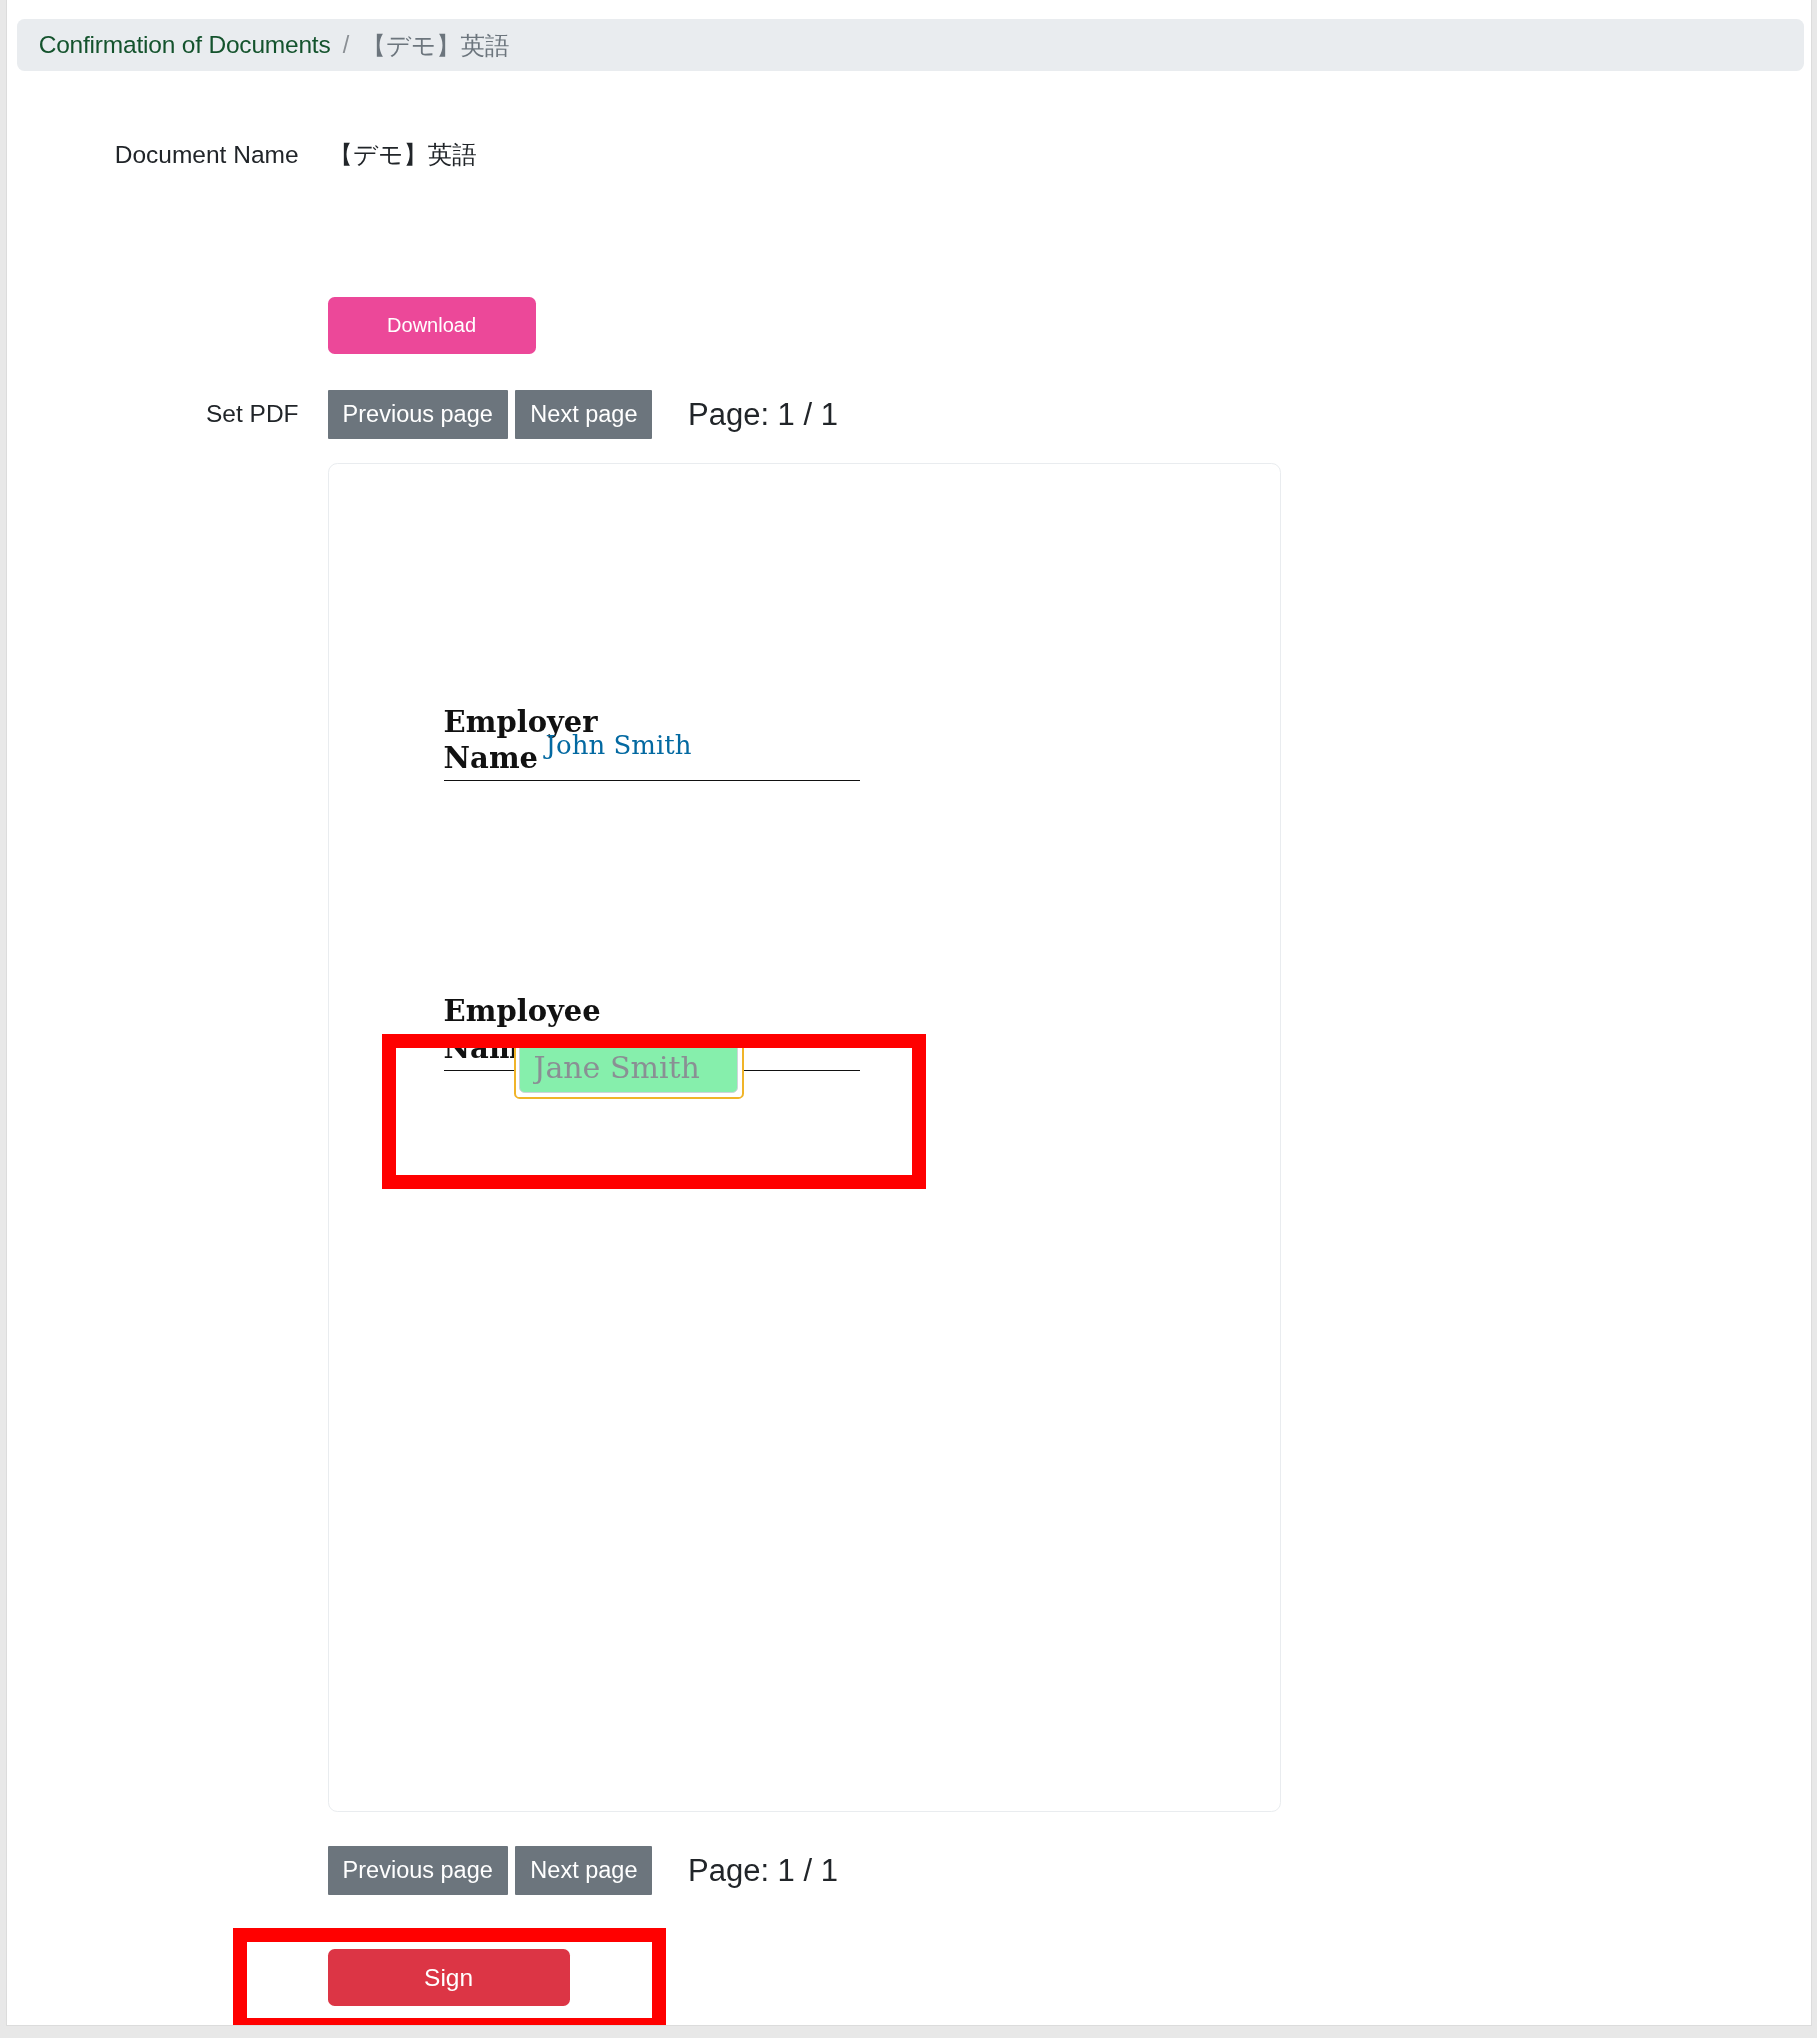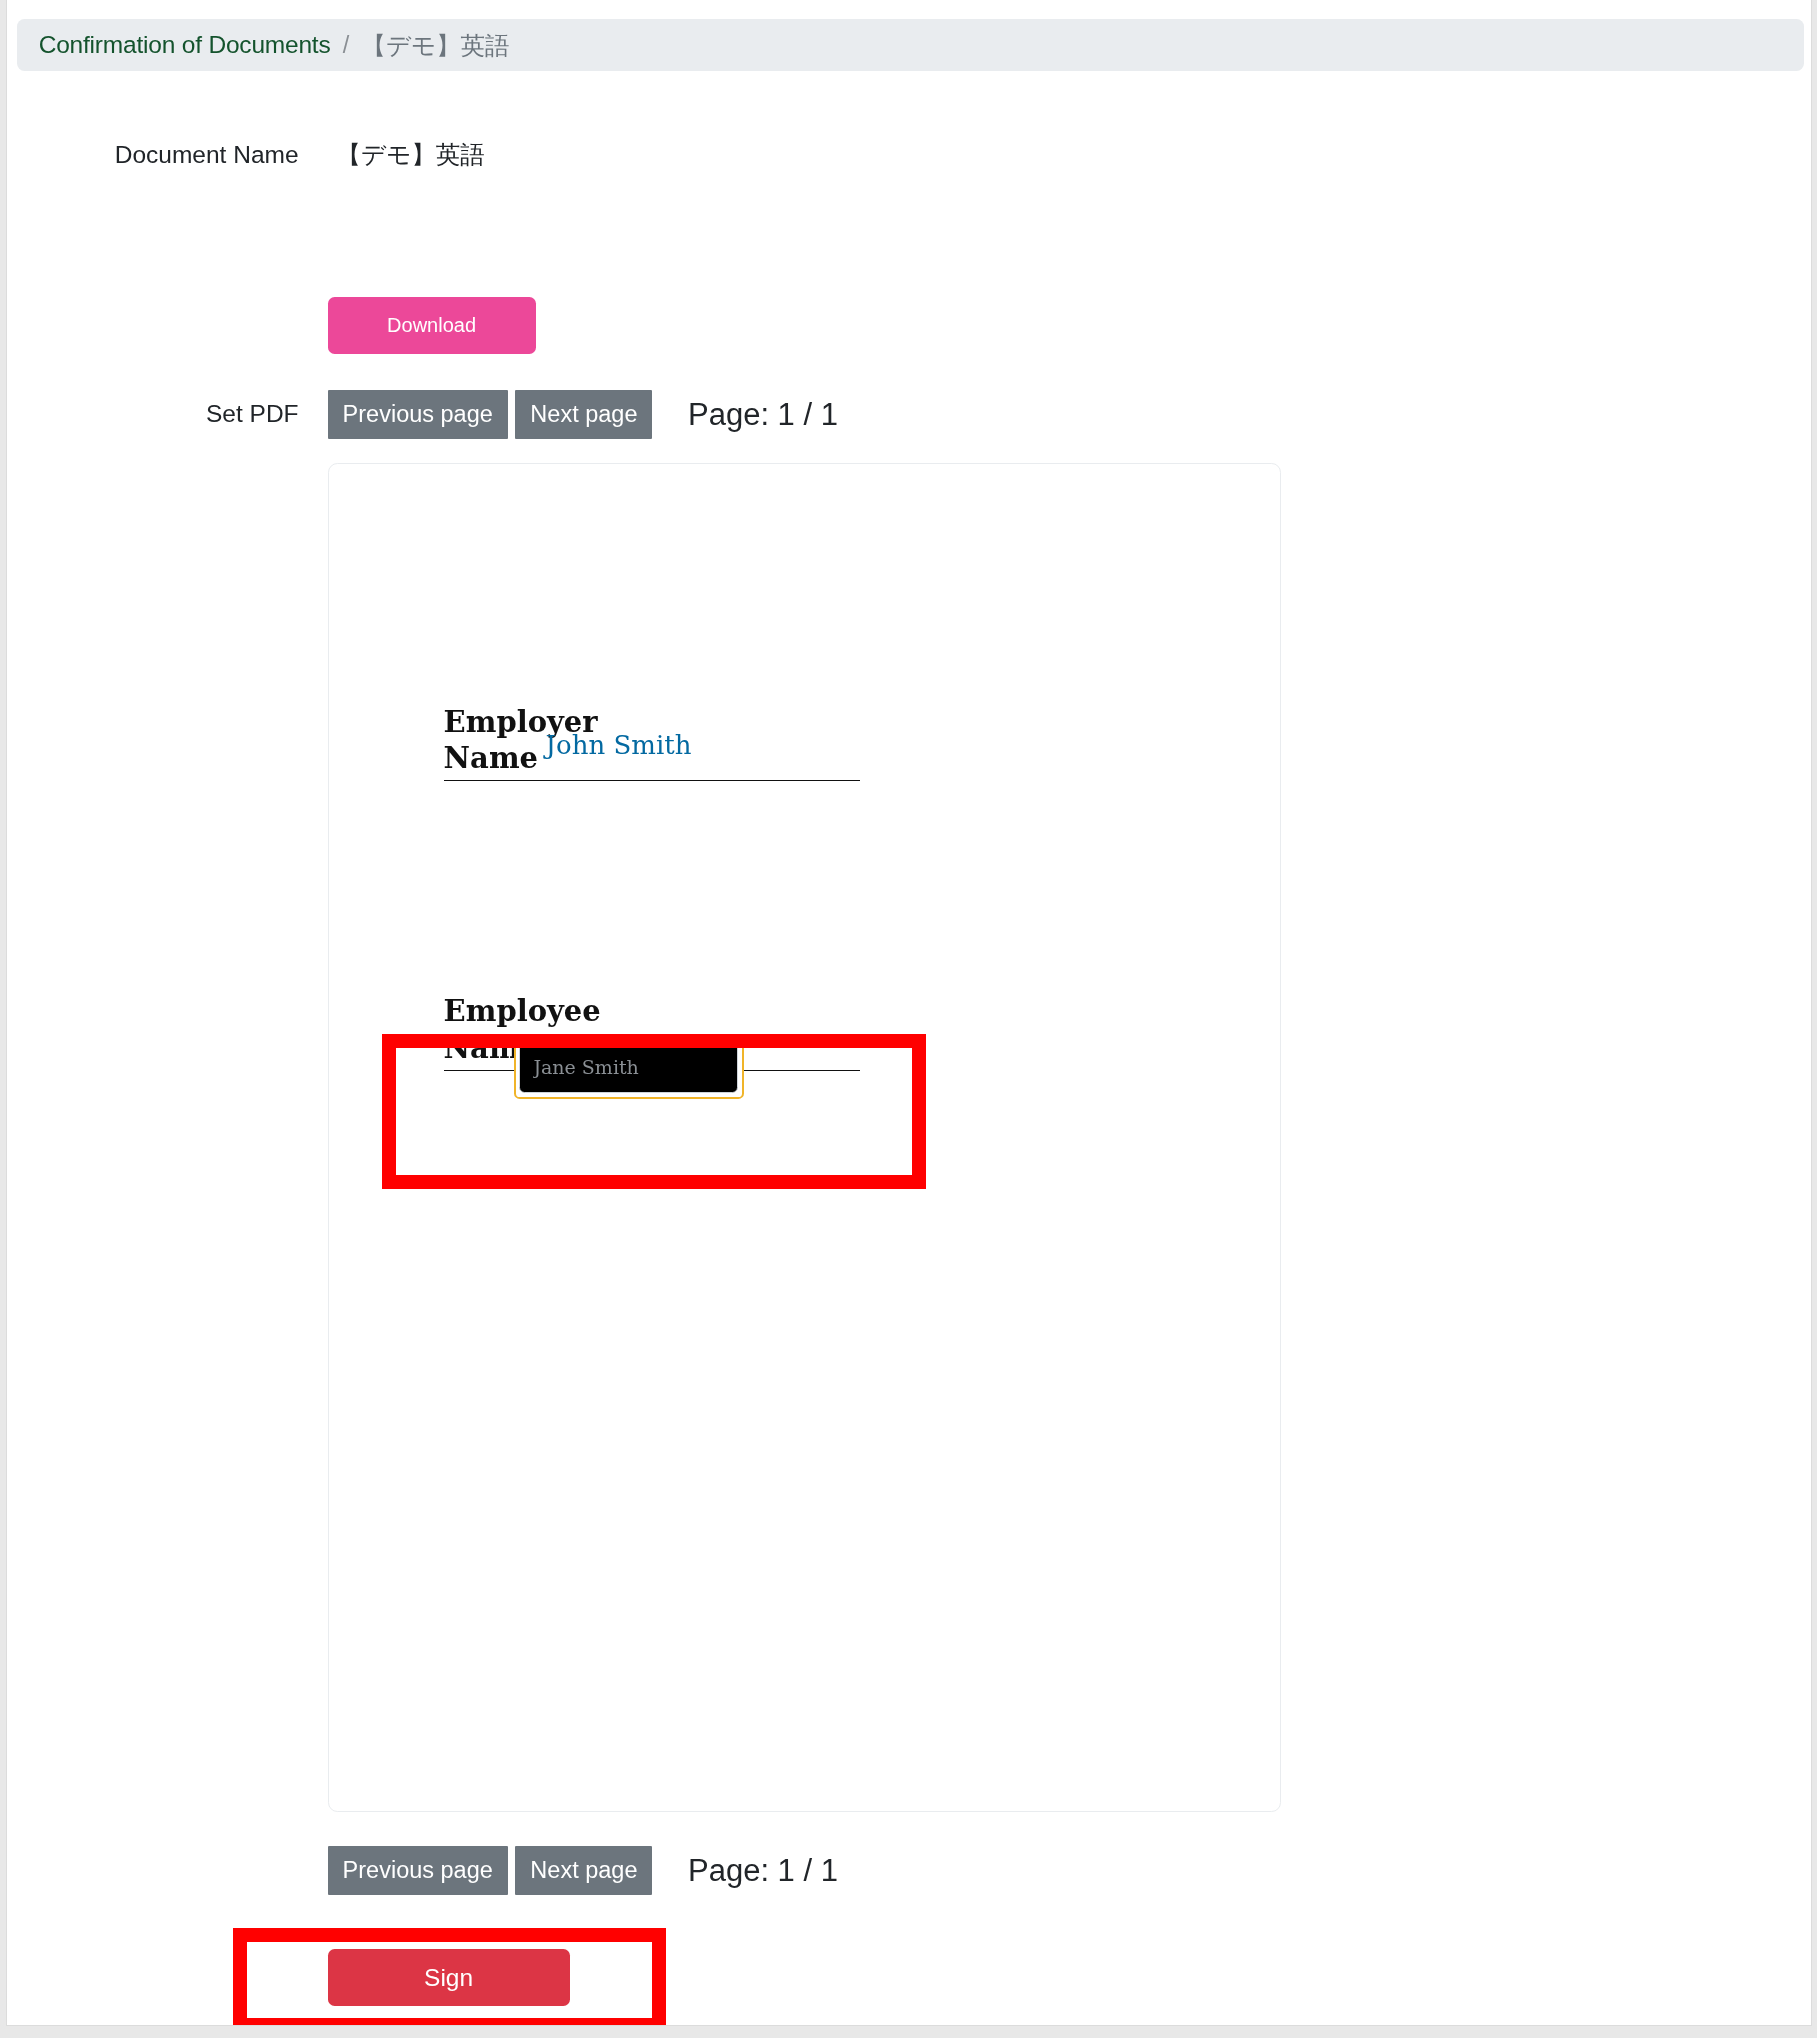--- a/index.html
+++ b/index.html
@@ -50,21 +50,20 @@
   .bc-current {
     color: #6c757d;
     font-size: 24.5px;
   }
 
   
   .form-row {
     position: absolute;
     display: flex;
     align-items: center;
-    gap: 8px;
   }
   .form-label {
     width: 292px;
     text-align: right;
     font-size: 24.5px;
     color: #212529;
     padding-right: 0px;
     line-height: 1.3;
   }
   .form-value {
@@ -195,25 +194,25 @@
     border: 2.8px solid #f0b429;
     border-radius: 5.6px;
     padding: 3.8px;
     background: #ffffff;
   }
   #employee-name-input {
     width: 100%; height: 100%;
     border: 0.9px solid #ced4da;
     border-radius: 5.6px;
     font-family: "DejaVu Serif", serif;
-    font-size: 19px;
+    font-size: 30px;
     color: #6c757d;
     padding: 0 13px;
     outline: none;
-    background: #000000;
+    background: #86efac;
   }
   #employee-name-input::placeholder { color: #8a8f94; opacity: 1; }
 
   
   #sign-btn {
     position: absolute;
     left: 321px; top: 1949px;
     width: 242px; height: 57px;
     background: #dc3545;
     color: #ffffff;

